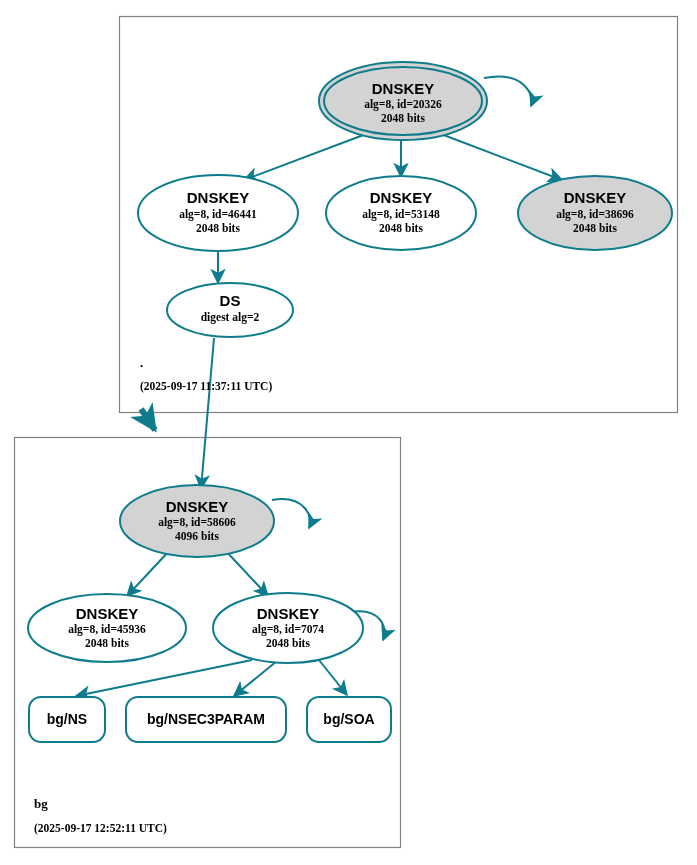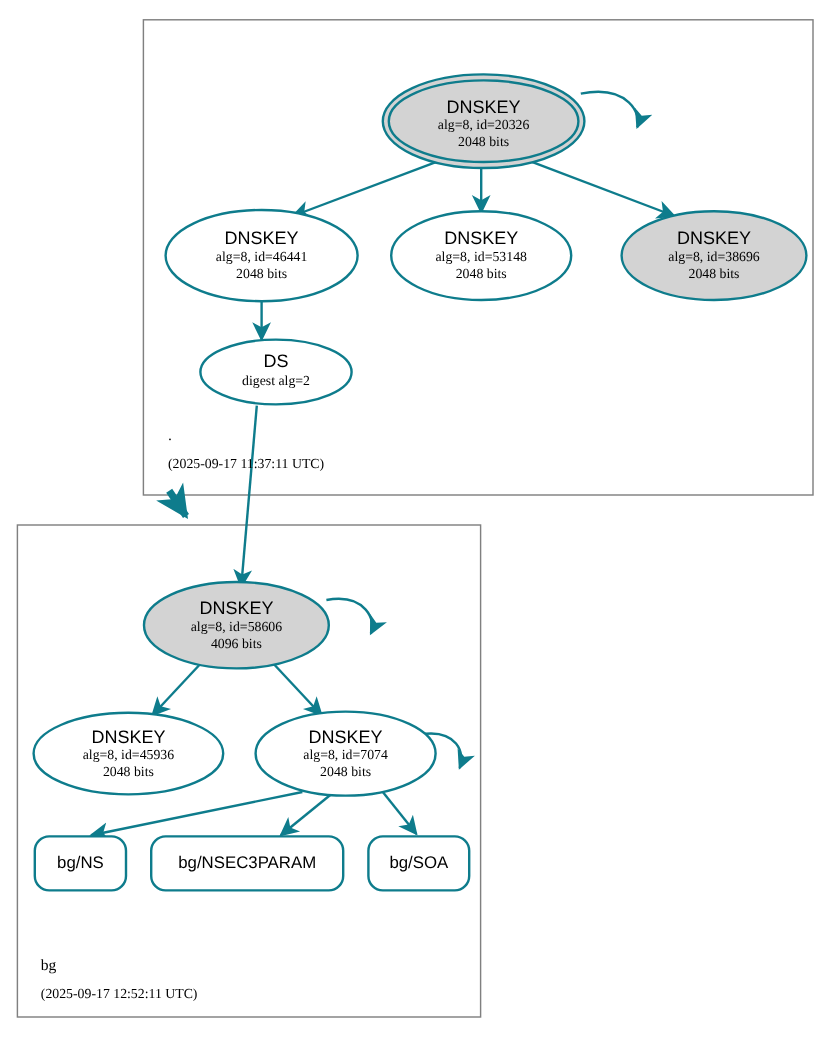--- a/index.html
+++ b/index.html
@@ -1,18 +1,18 @@
 <!DOCTYPE html>
 <html><head>
 <meta charset="utf-8">
 <style>
   html,body{margin:0;padding:0;background:#ffffff;}
   body{width:697px;height:865px;overflow:hidden;
        font-family:"Liberation Sans",sans-serif;}
-  #stage{position:relative;width:697px;height:865px;}
+  #stage{position:relative;width:697px;height:865px;font-weight:bold;}
   svg{display:block;}
   .zonebox{fill:#ffffff;stroke:#808080;stroke-width:1.2;}
   .node-ell{stroke:#0e7c8c;stroke-width:2;}
   .fill-gray{fill:#d3d3d3;}
   .fill-white{fill:#ffffff;}
   .rrset{fill:#ffffff;stroke:#0e7c8c;stroke-width:2;}
   .edge{stroke:#0e7c8c;stroke-width:2;fill:none;}
   .edge-thick{stroke:#0e7c8c;stroke-width:6;fill:none;}
   .t-title{font-family:"Liberation Sans",sans-serif;font-size:15px;fill:#000;}
   .t-sub{font-family:"Liberation Serif",serif;font-size:11.5px;fill:#000;}

